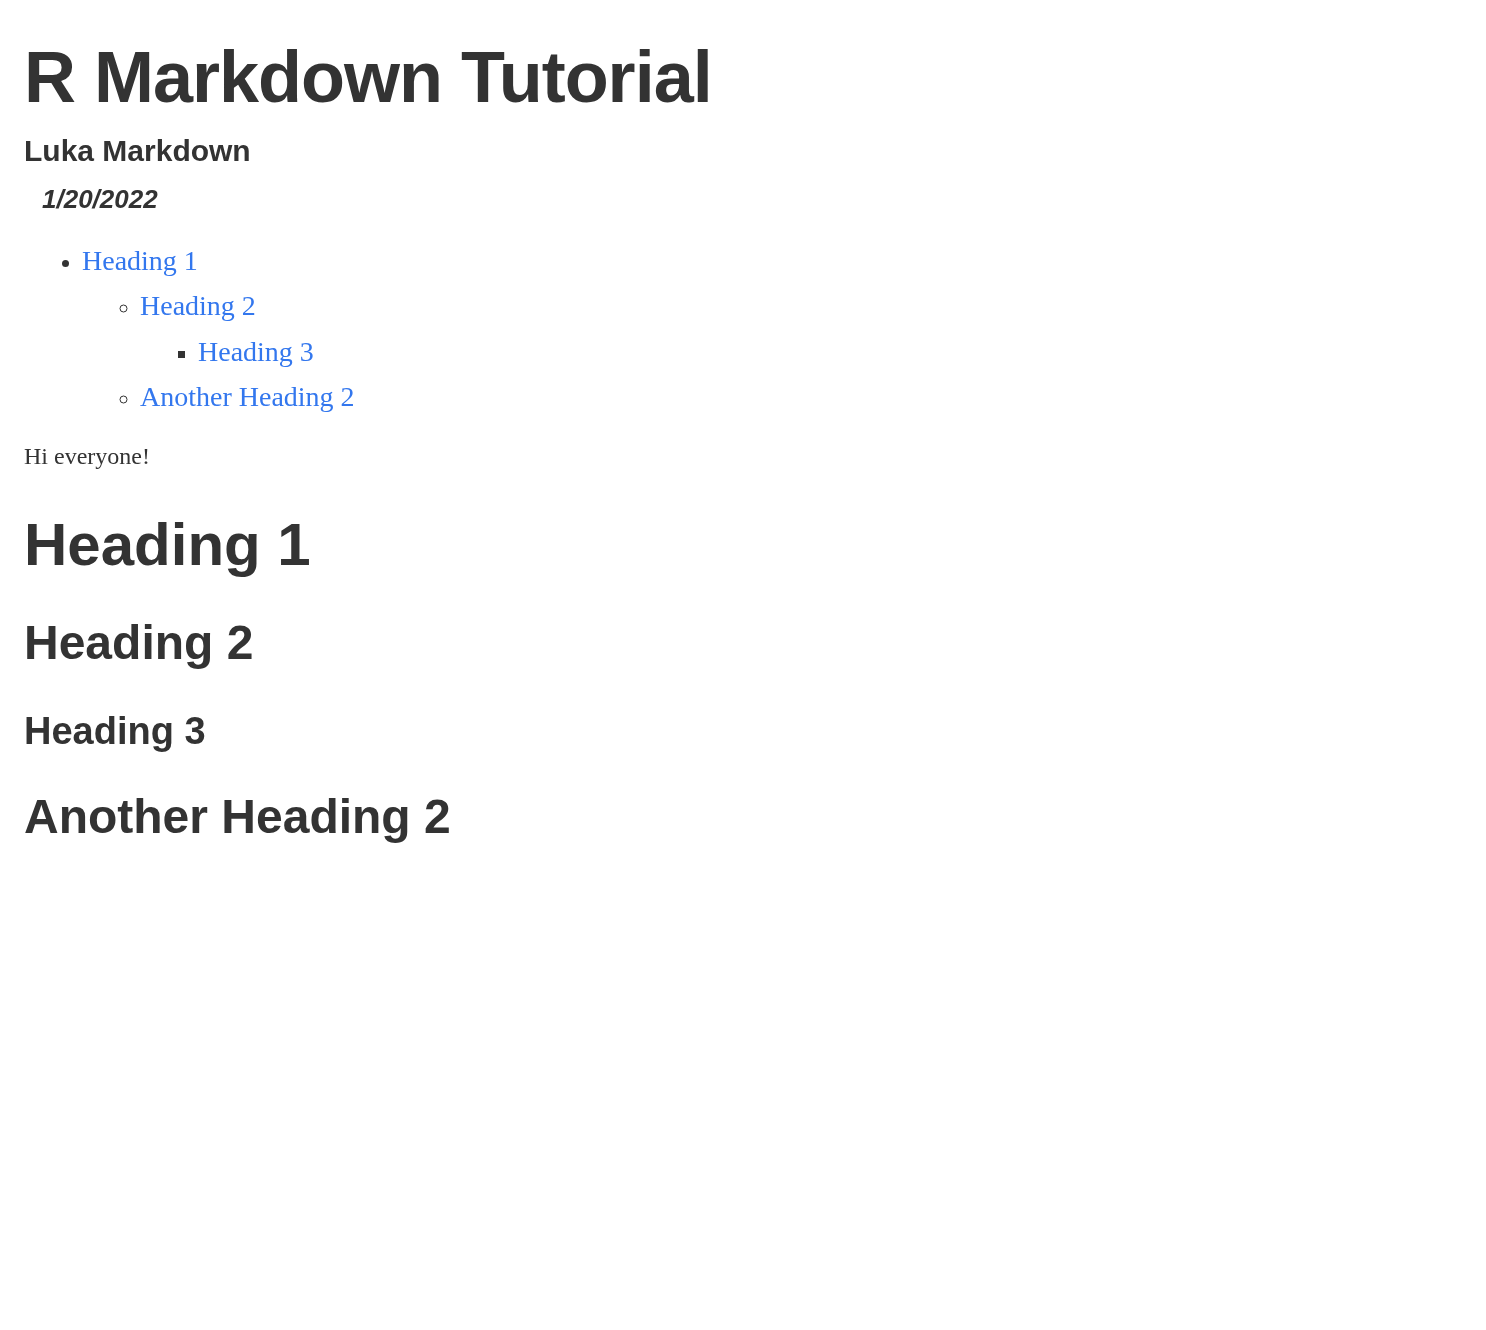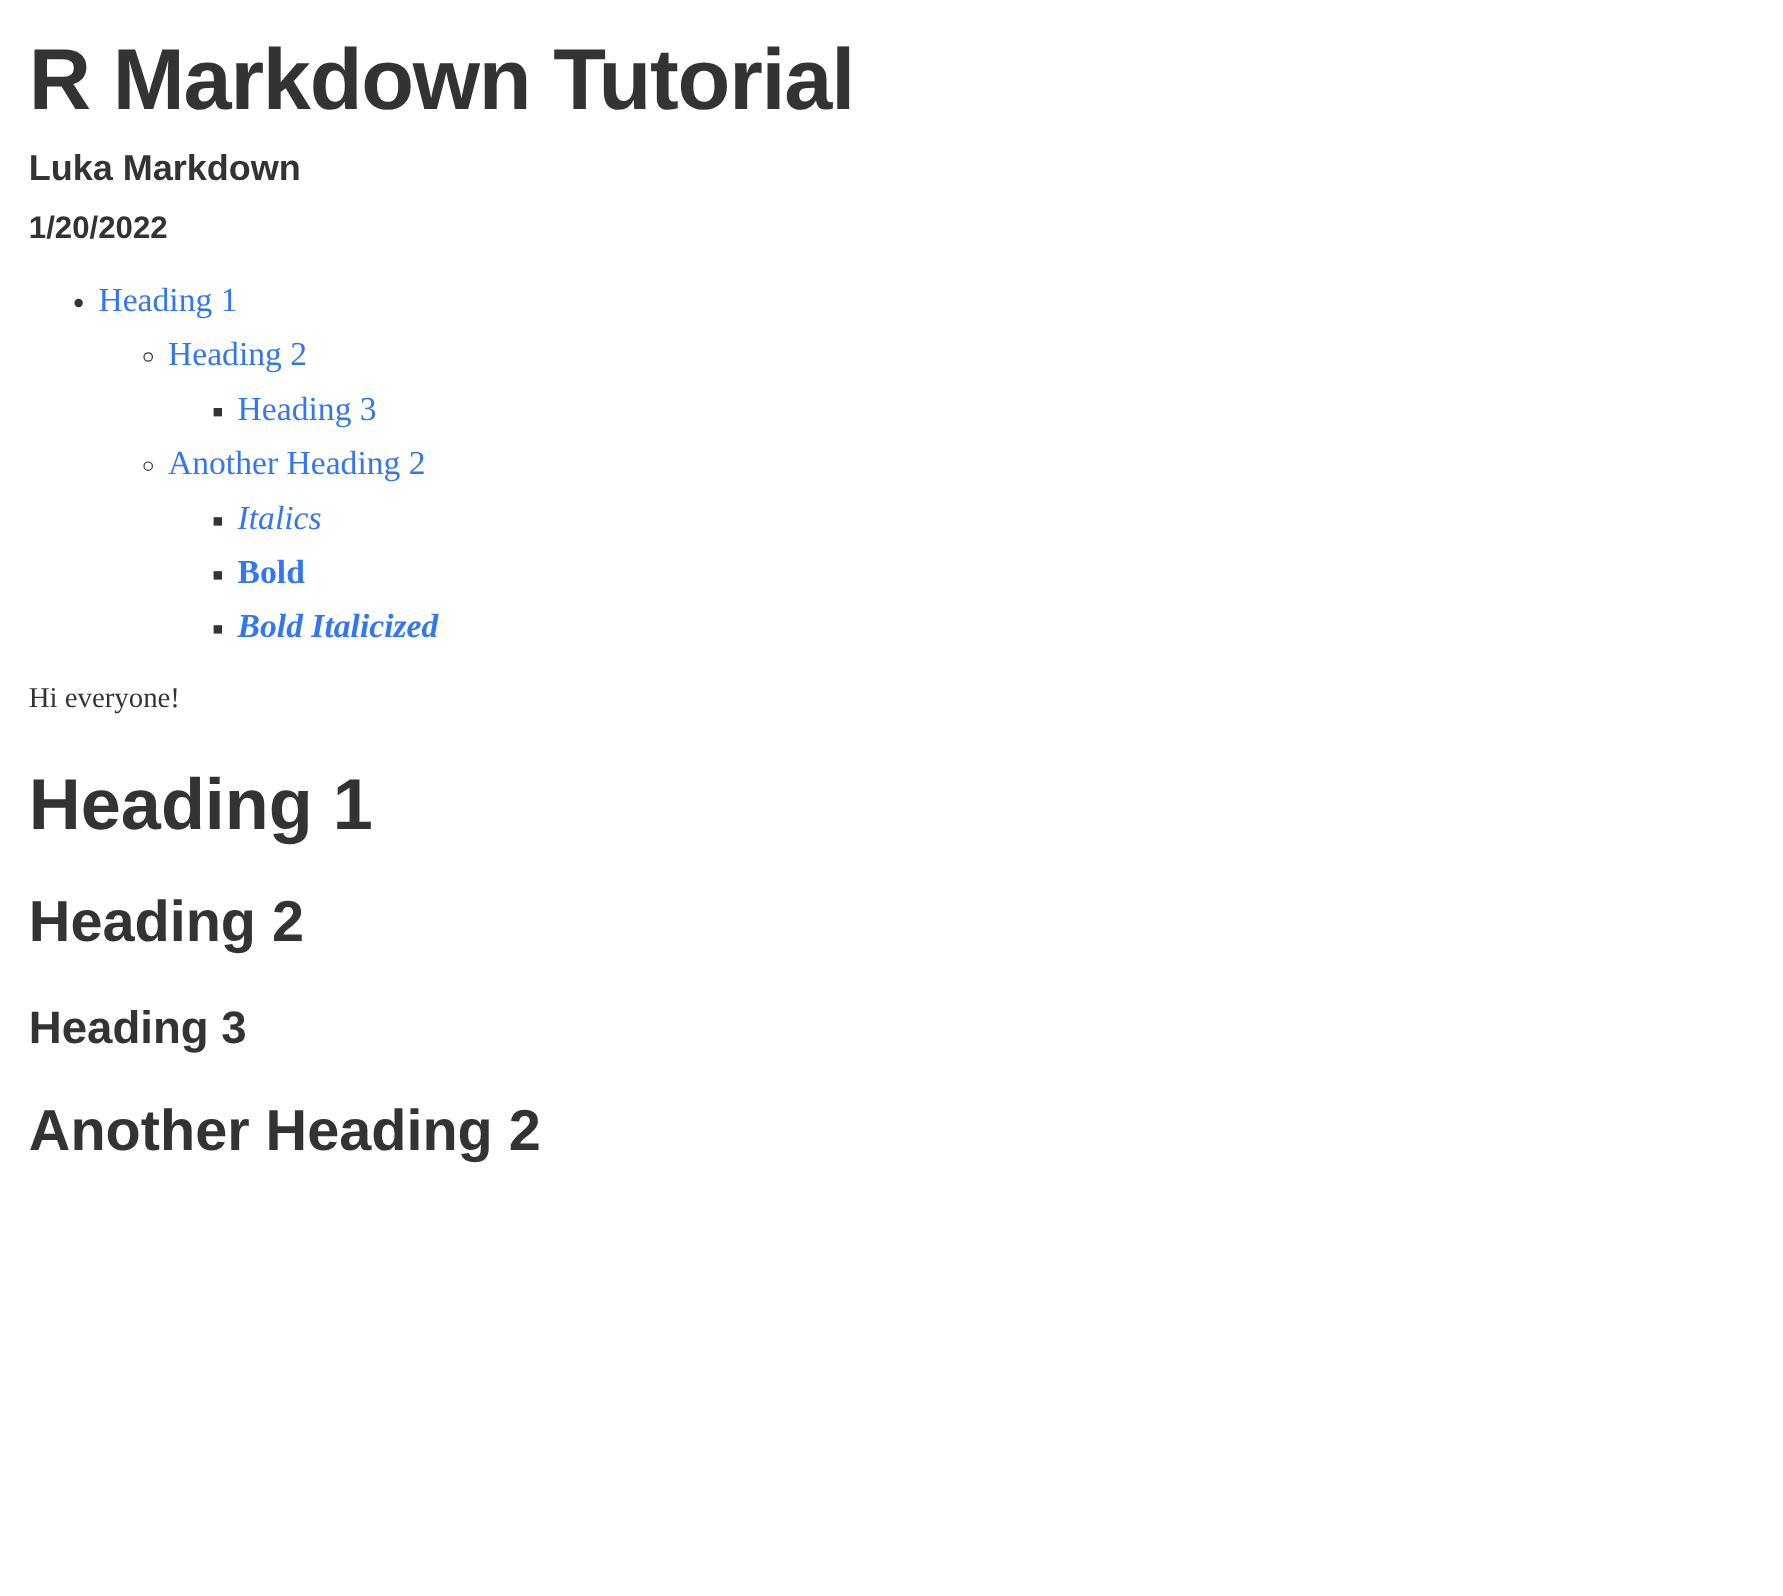--- a/index.html
+++ b/index.html
@@ -8,37 +8,38 @@
       background: #ffffff;
       margin: 0;
       padding: 20px 24px;
       width: 1486px;
       box-sizing: border-box;
     }
     h1.title {
       font-family: 'Helvetica Neue', Helvetica, Arial, sans-serif;
       font-weight: 800;
       font-size: 72px;
-      margin: 6px 0 10px 0;
+      margin: 16px 0 10px 0;
       color: #333333;
       letter-spacing: -1px;
     }
     h4.author {
       font-family: 'Helvetica Neue', Helvetica, Arial, sans-serif;
       font-weight: 700;
       font-size: 30px;
       margin: 16px 0 6px 0;
       color: #333333;
     }
     h4.date {
       font-family: 'Helvetica Neue', Helvetica, Arial, sans-serif;
       font-weight: 700;
       font-size: 26px;
-      margin: 16px 0 24px 0;
+      margin: 16px 0 24px 18px;
       color: #333333;
+      font-style: italic;
     }
     ul.toc {
       font-family: Georgia, 'Times New Roman', serif;
       font-size: 28px;
       line-height: 1.55;
       color: #333;
       padding-left: 58px;
       margin: 10px 0 24px 0;
     }
     ul.toc ul {
@@ -109,31 +110,20 @@
       <li>
         <a href="#" class="toc-link">Heading 2</a>
         <ul>
           <li>
             <a href="#" class="toc-link">Heading 3</a>
           </li>
         </ul>
       </li>
       <li>
         <a href="#" class="toc-link">Another Heading 2</a>
-        <ul>
-          <li>
-            <a href="#" class="toc-link italic">Italics</a>
-          </li>
-          <li>
-            <a href="#" class="toc-link bold">Bold</a>
-          </li>
-          <li>
-            <a href="#" class="toc-link bold italic">Bold Italicized</a>
-          </li>
-        </ul>
       </li>
     </ul>
   </li>
 </ul>
 
 <p class="body">Hi everyone!</p>
 
 <h1 class="section">Heading 1</h1>
 <h2 class="section">Heading 2</h2>
 <h3 class="section">Heading 3</h3>

